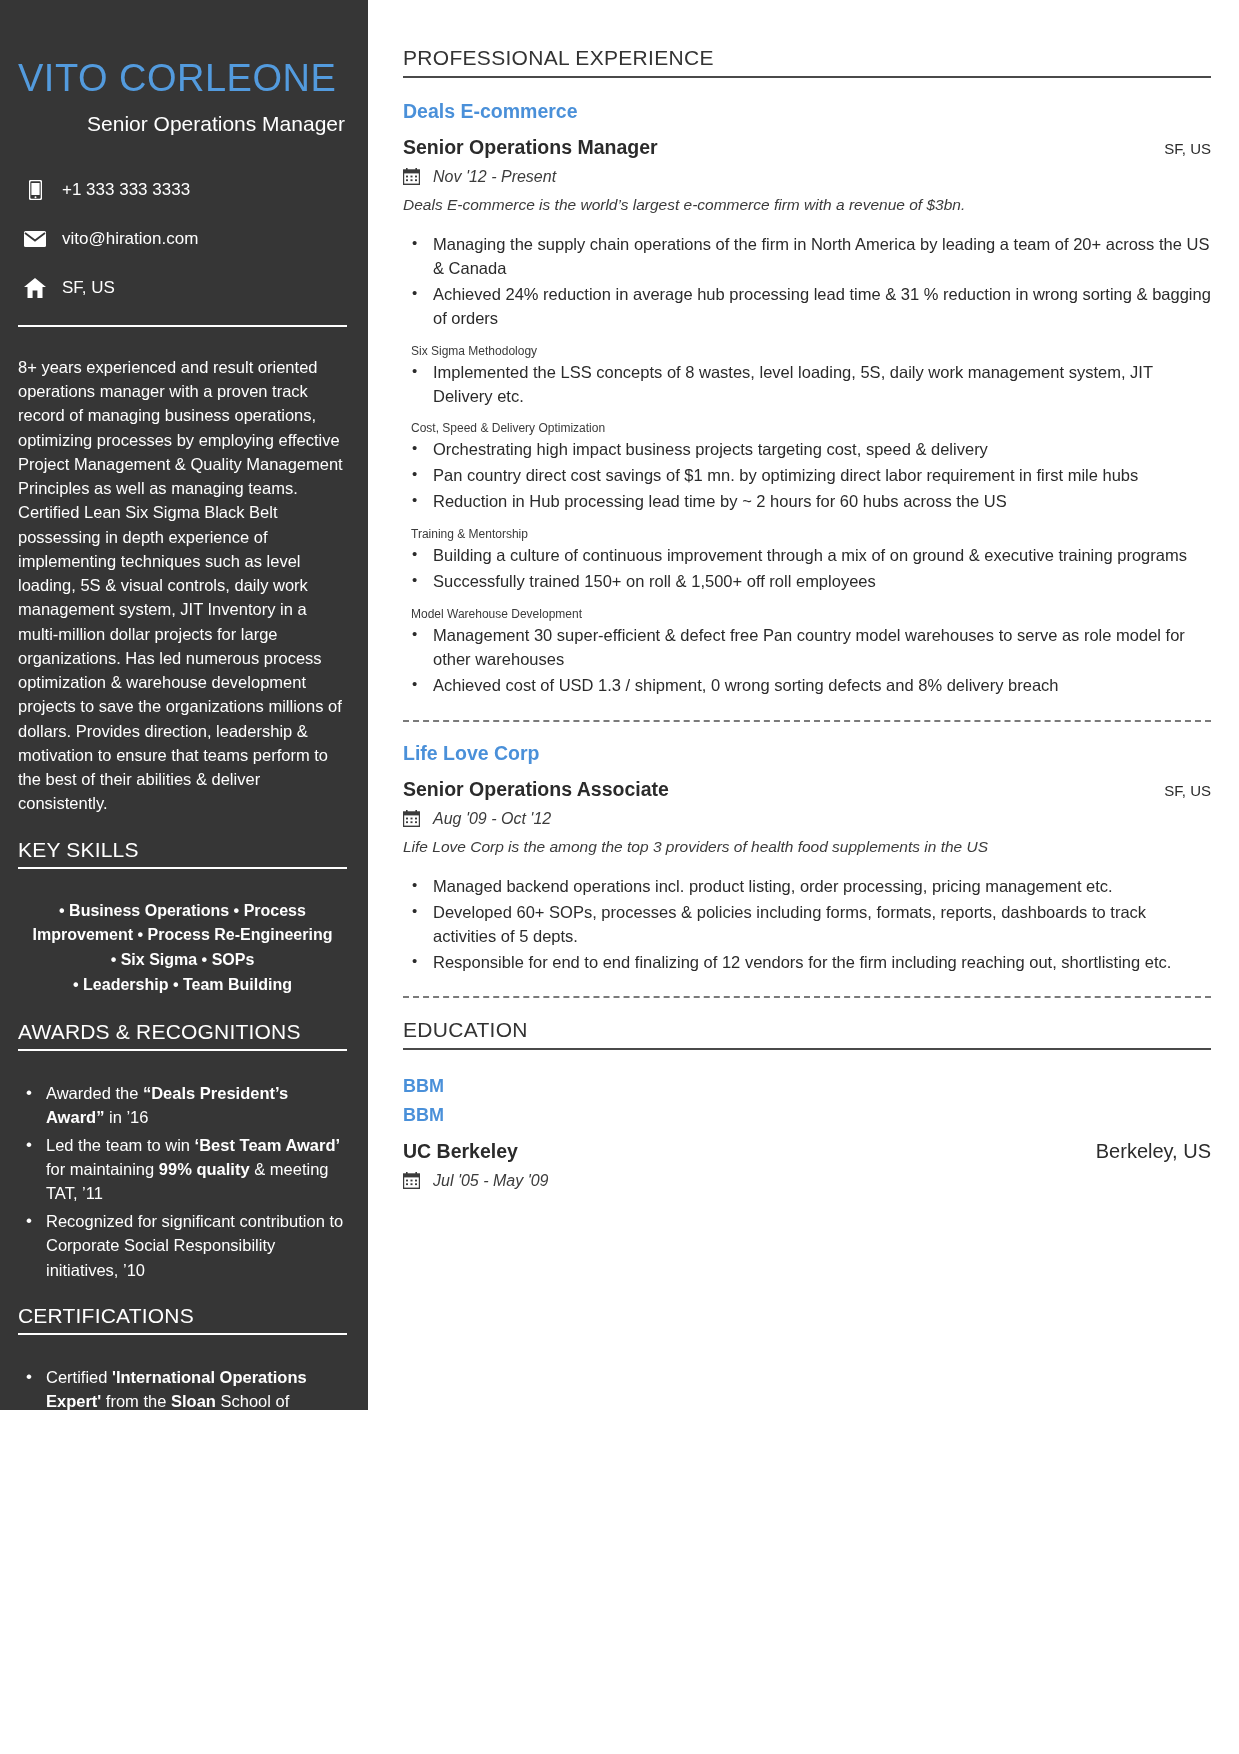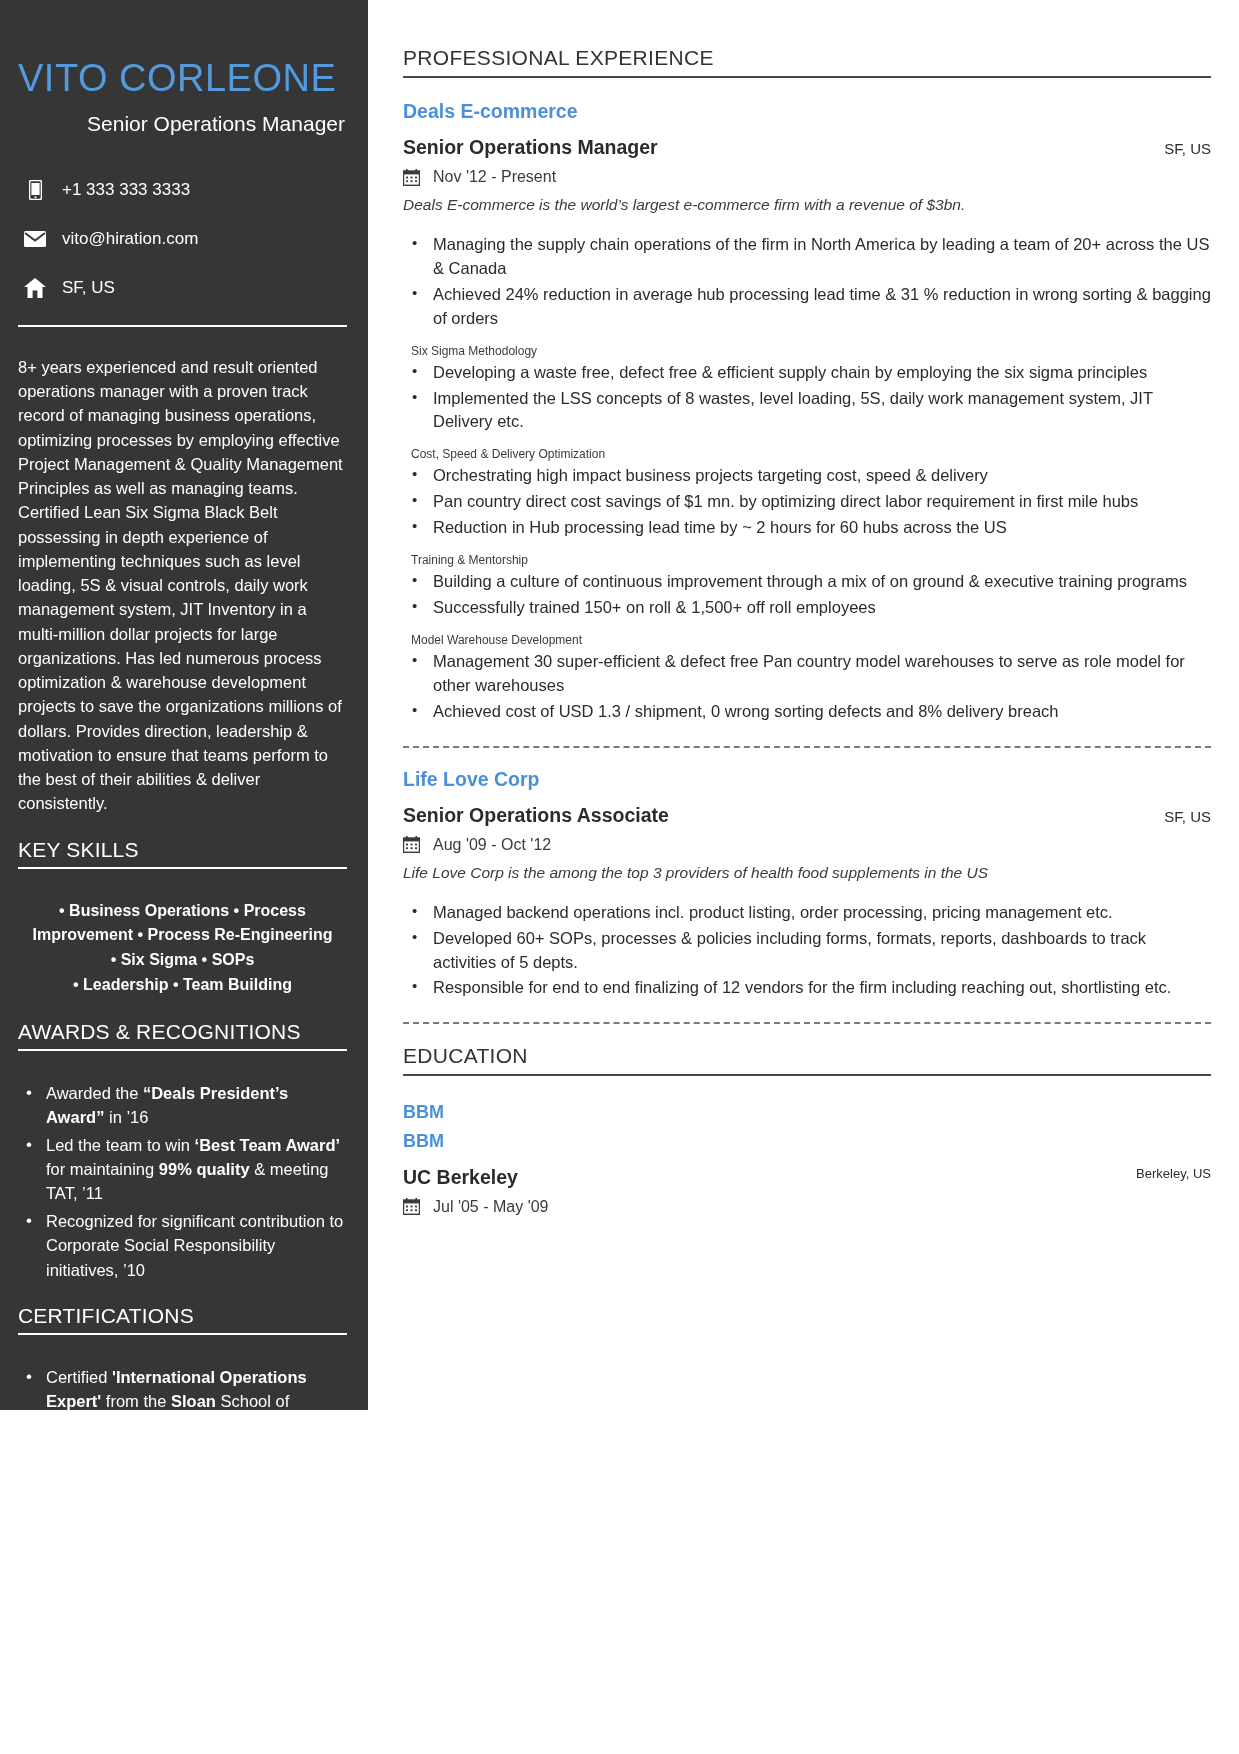--- a/index.html
+++ b/index.html
@@ -150,22 +150,23 @@
     color: #2b2b2b;
   }
   .role-location {
     font-size: 15px;
     color: #2b2b2b;
     white-space: nowrap;
     padding-left: 12px;
   }
   .date-row {
     display: flex;
-    align-items: center;
+    align-items: flex-start;
     margin-bottom: 9px;
+    font-style: italic;
   }
   .cal-icon {
     width: 18px; flex: 0 0 18px;
     display: flex; align-items: center;
     margin-right: 12px;
   }
   .cal-icon svg { display: block; fill: #3b3b3b; }
   .date-text {
     font-size: 16px;
     color: #3b3b3b;
@@ -218,21 +219,21 @@
     margin-top: 10px;
     margin-bottom: 9px;
     gap: 8px;
   }
   .edu-school {
     font-size: 19.5px;
     font-weight: bold;
     color: #2b2b2b;
   }
   .edu-location {
-    font-size: 13px;
+    font-size: 20px;
     color: #2b2b2b;
     white-space: nowrap;
     margin-left: 44px;
   }
   .gap-12 { height: 12px; }
 </style>
 </head>
 <body>
 
 <div class="page">
@@ -341,21 +342,20 @@
             </span>
             <span class="date-text">Nov '12 -  Present</span>
           </div>
           <div class="blurb">Deals E-commerce is the world’s largest e-commerce firm with a revenue of $3bn.</div>
           <ul class="main-ul">
             <li class="main-li"><span>Managing the supply chain operations of the firm in North America by leading a team of 20+ across the US &amp; Canada</span></li>
             <li class="main-li"><span>Achieved </span><b>24% reduction</b><span> in average hub </span><b>processing lead time</b><span> &amp; </span><b>31 % reduction</b><span> in </span><b>wrong sorting</b><span> &amp; bagging of orders</span></li>
           </ul>
           <div class="subhead">Six Sigma Methodology</div>
           <ul class="main-ul">
-            <li class="main-li"><span>Developing a waste free, defect free &amp; </span><b>efficient supply chain</b><span> by employing the </span><b>six sigma principles</b></li>
             <li class="main-li"><span>Implemented the </span><b>LSS concepts</b><span> of 8 wastes, level loading, </span><b>5S</b><span>, daily work management system, </span><b>JIT</b><span> Delivery etc.</span></li>
           </ul>
           <div class="subhead">Cost, Speed &amp; Delivery Optimization</div>
           <ul class="main-ul">
             <li class="main-li"><span>Orchestrating high impact business projects targeting cost, speed &amp; </span><b>delivery</b></li>
             <li class="main-li"><span>Pan country direct </span><b>cost savings</b><span> of </span><b>$1 mn. b</b><span>y </span><b>optimizing</b><span> direct labor requirement in first mile hubs</span></li>
             <li class="main-li"><b>Reduction</b><span> in Hub processing </span><b>lead time</b><span> by </span><b>~ 2 hours</b><span> for </span><b>60 hubs</b><span> across the US</span></li>
           </ul>
           <div class="subhead">Training &amp; Mentorship</div>
           <ul class="main-ul">

